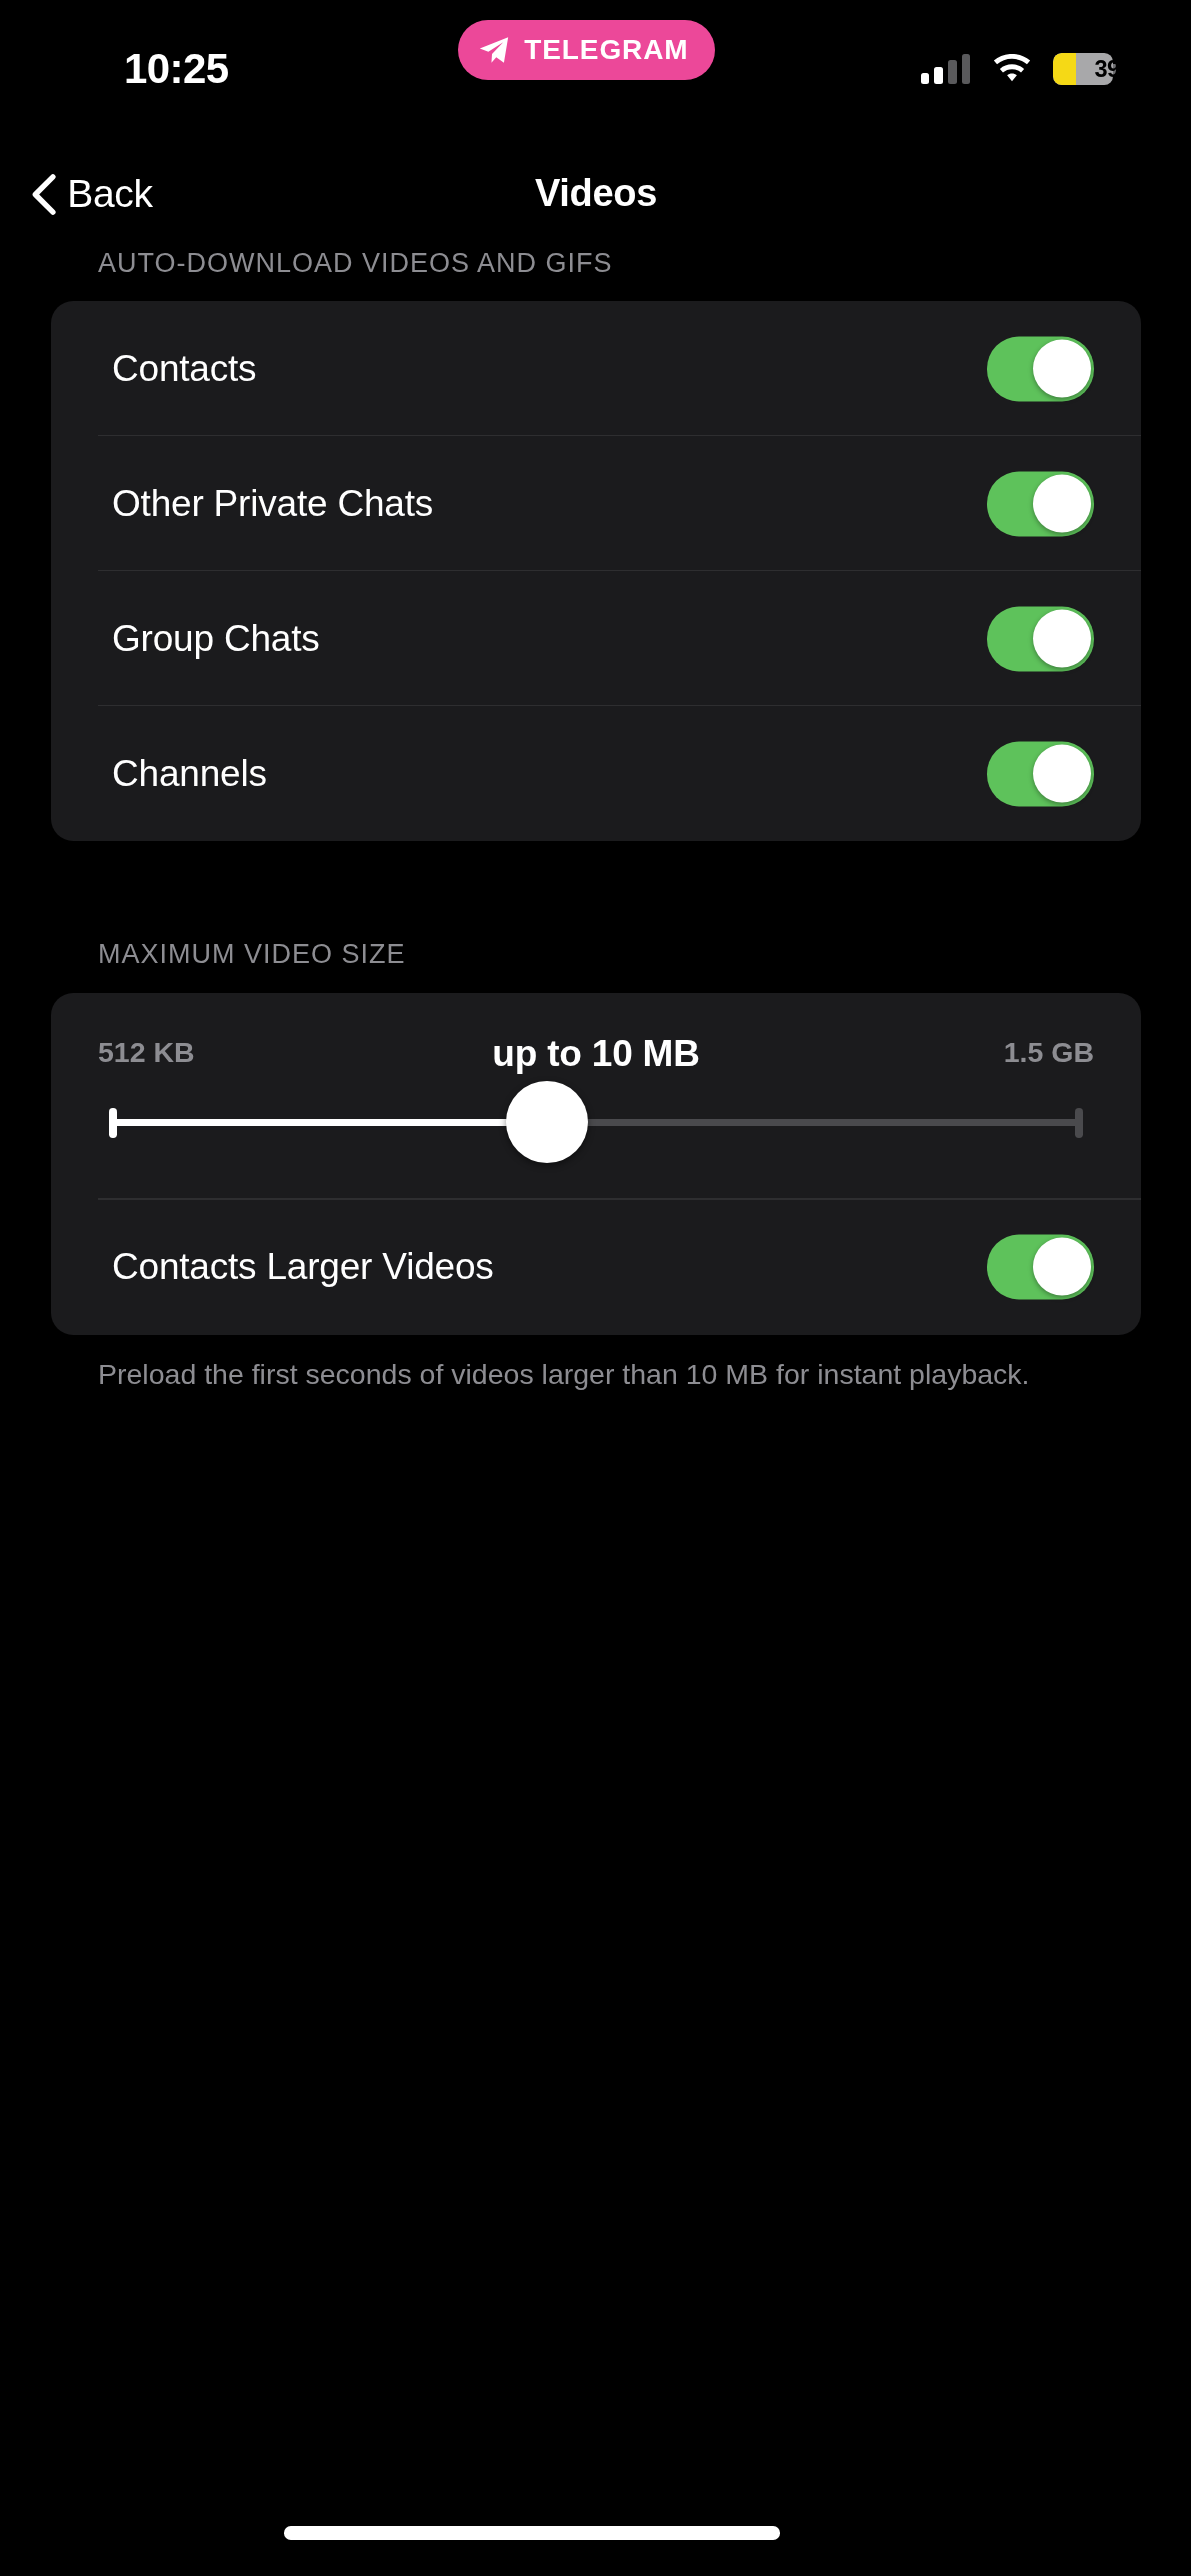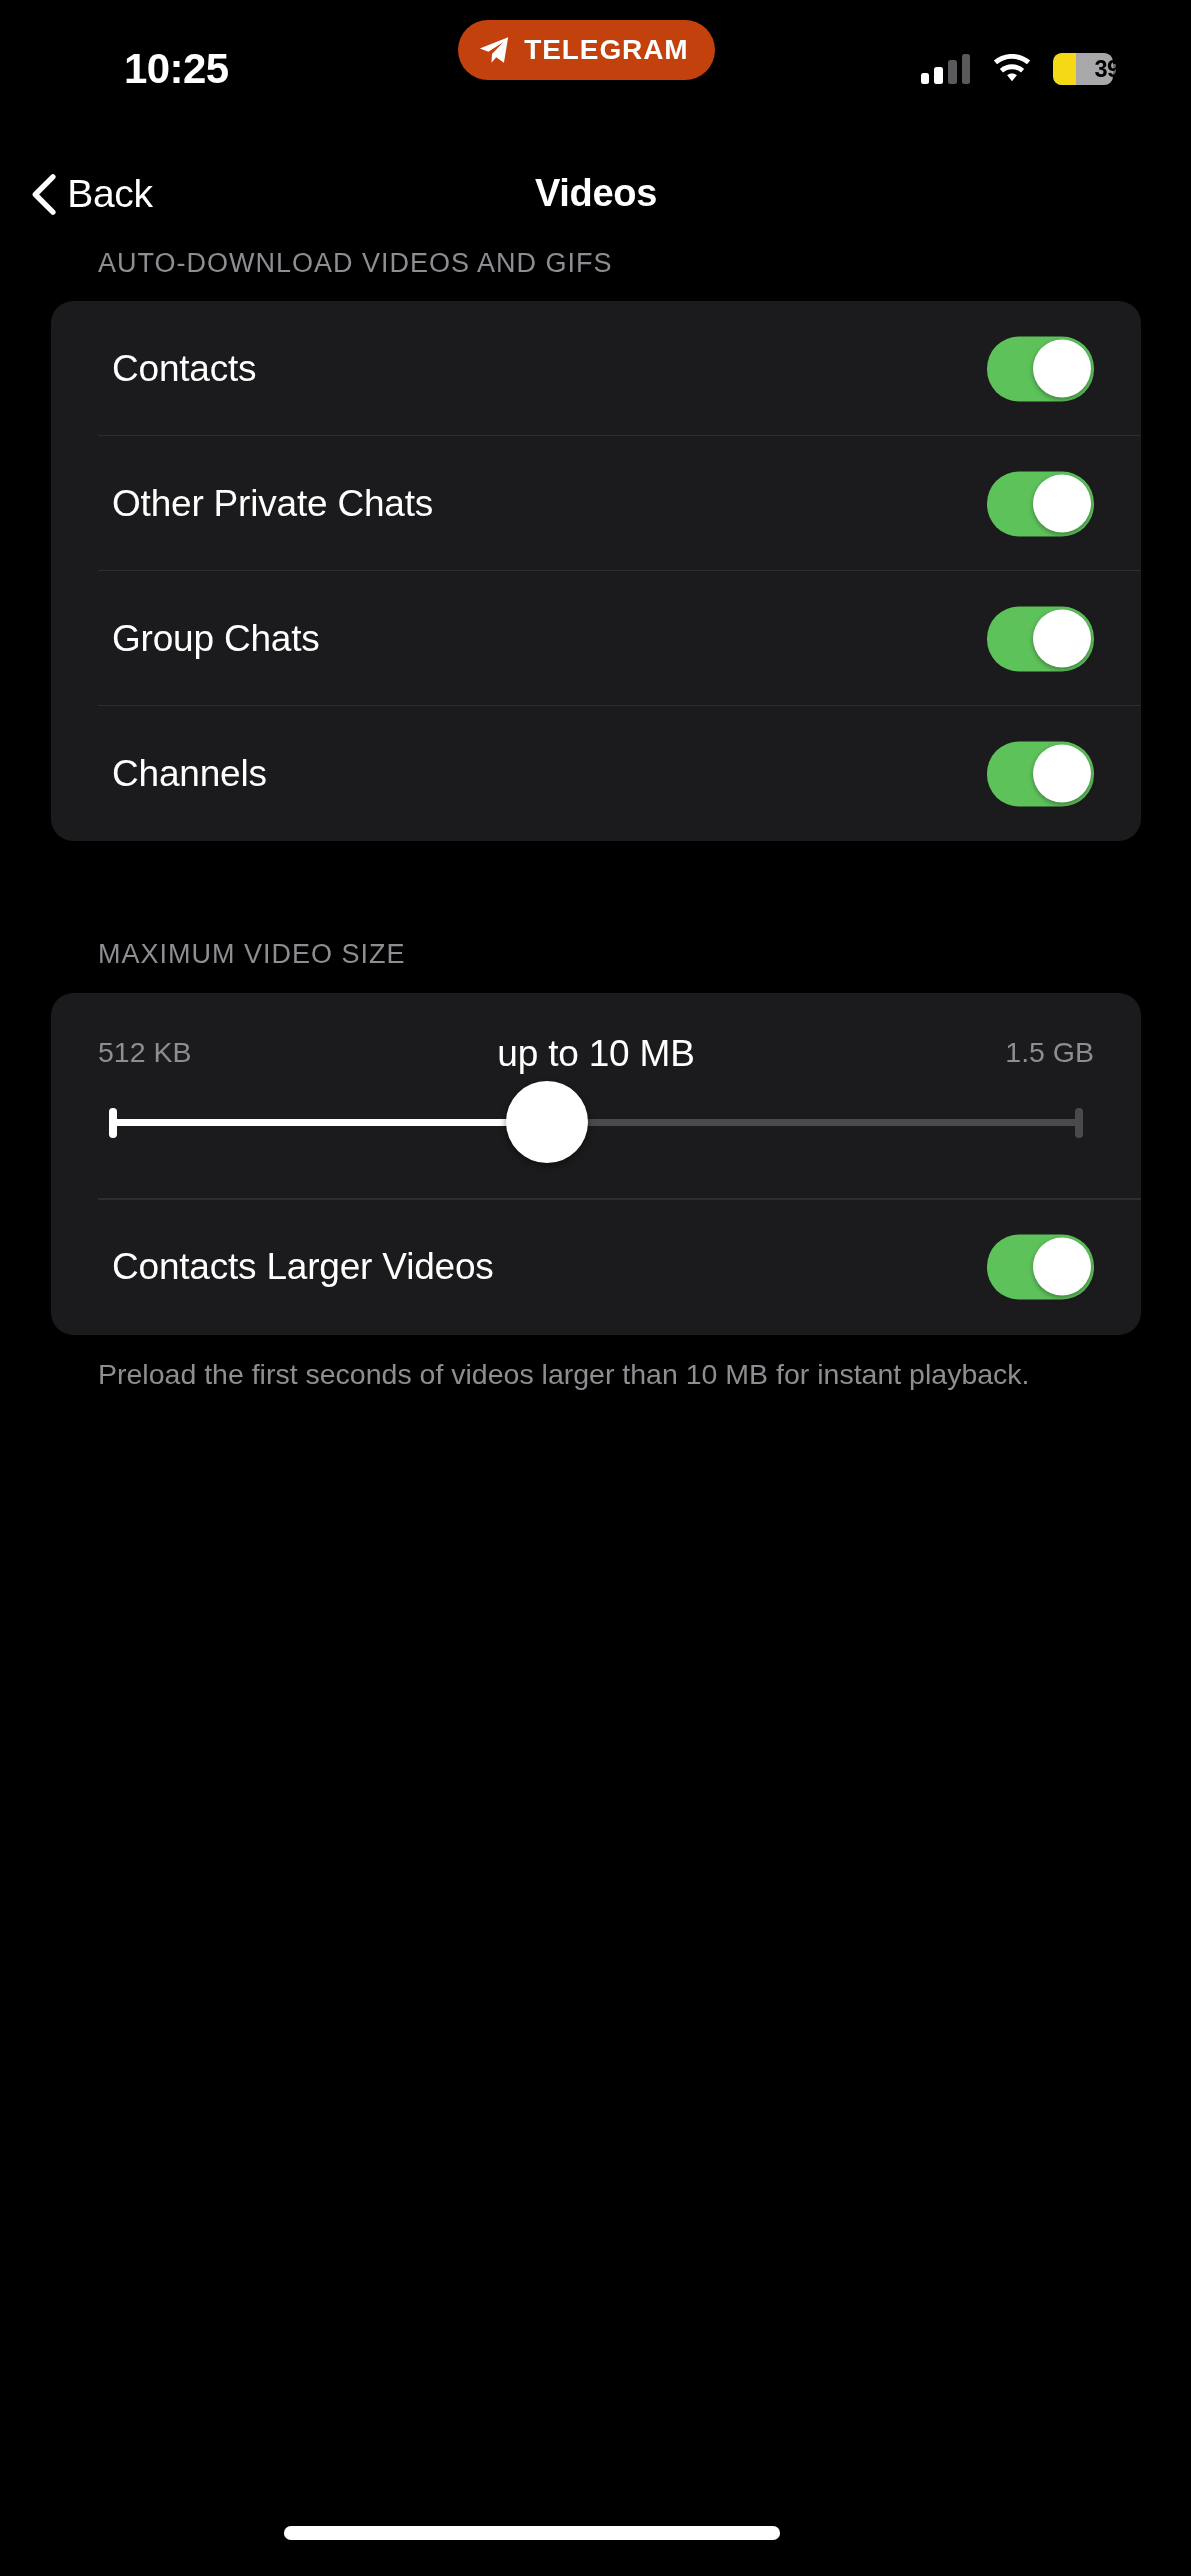--- a/index.html
+++ b/index.html
@@ -14,21 +14,21 @@
 
   
   .statusbar { position:absolute; top:0; left:0; width:1192px; height:124px; }
   .status-time {
     position:absolute; left:124px; top:45px;
     font-size:42px; font-weight:700; color:#ffffff; letter-spacing:-0.6px;
   }
   .tg-pill {
     position:absolute; left:458px; top:20px;
     height:60px; padding:0 26px 0 18.6px;
-    background:#c2410c; border-radius:30px;
+    background:#ec4899; border-radius:30px;
     display:flex; align-items:center; gap:13.7px;
   }
   .tg-pill .plane { width:34px; height:34px; display:block; }
   .tg-pill .tg-label {
     font-size:28px; font-weight:700; color:#ffffff; letter-spacing:0.9px;
   }
   .status-right {
     position:absolute; right:74px; top:53px;
     display:flex; align-items:center; gap:22.3px;
   }
@@ -97,21 +97,21 @@
   }
   .toggle .knob {
     position:absolute; right:3.1px; top:3.1px; width:58px; height:58px;
     border-radius:50%; background:#ffffff;
     box-shadow:0 1.9px 5px rgba(0,0,0,.35);
   }
 
   
   .slider-block { position:relative; padding:40px 0 35px; }
   .slider-labels {
-    position:relative; height:45px; margin:0 47px;
+    position:relative; height:45px; margin:0 47px;font-weight:bold;
   }
   .slider-labels .min {
     position:absolute; left:0; top:3.7px;
     font-size:28.5px; color:#8d8d92;
   }
   .slider-labels .max {
     position:absolute; right:0; top:3.7px;
     font-size:28.5px; color:#8d8d92;
   }
   .slider-labels .cur {

